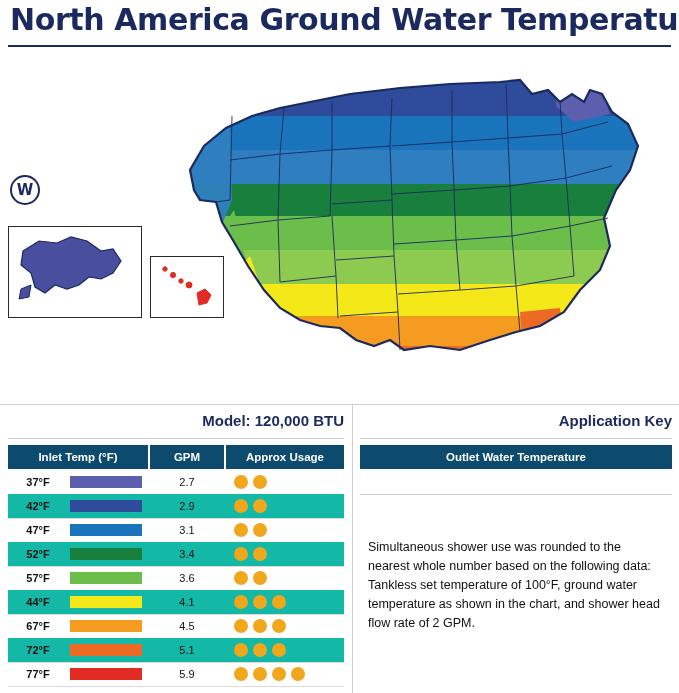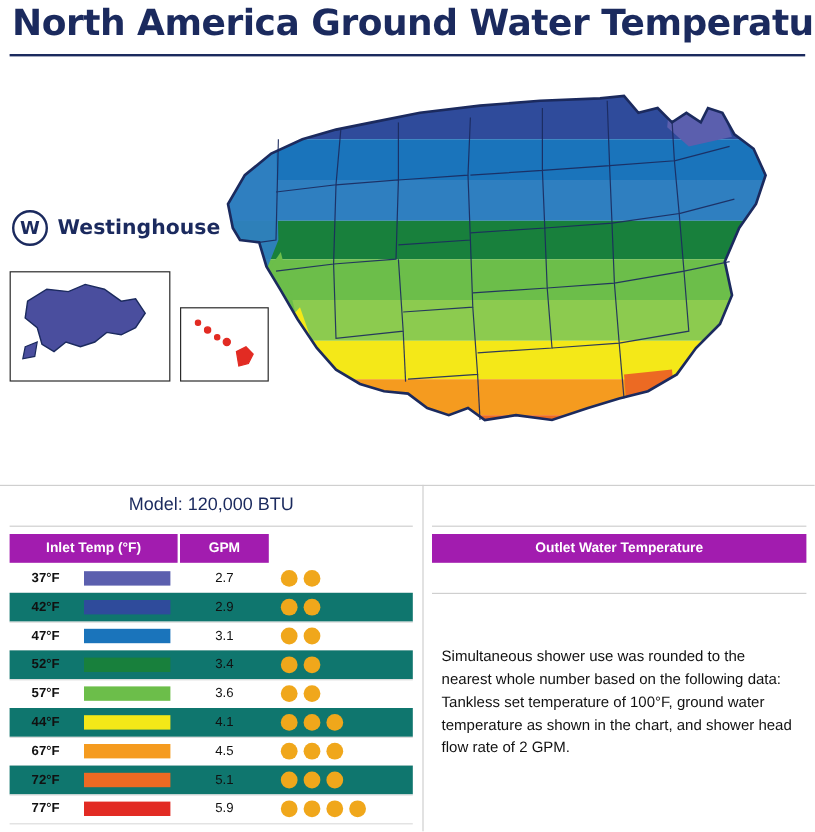--- a/index.html
+++ b/index.html
@@ -82,52 +82,52 @@
     position: absolute; left: 0; top: 404px;
     width: 679px; height: 1px; background: #cfcfcf;
   }
   .vdivider {
     position: absolute; left: 352px; top: 404px;
     width: 1px; height: 289px; background: #cfcfcf;
   }
 
   .panel-head {
     position: absolute;
-    font-size: 15px; font-weight: normal; color: #1b2a5e;
-    text-align: center;
+    font-size: 15px; font-weight: bold; color: #1b2a5e;
+    text-align: right;
   }
   #model-head { left: 8px; top: 412px; width: 336px; }
   #appkey-head { left: 360px; top: 412px; width: 312px; }
 
   .head-rule {
     position: absolute; height: 1px; background: #cfcfcf;
   }
   #model-head-rule { left: 8px; top: 438px; width: 336px; }
   #appkey-head-rule { left: 360px; top: 438px; width: 312px; }
 
   .colhead {
     position: absolute;
-    background: #a21caf;
+    background: #0c4a6e;
     color: #ffffff;
     font-size: 11.5px;
     font-weight: bold;
     height: 24px;
     line-height: 24px;
     text-align: center;
   }
   #ch-inlet { left: 8px; top: 445px; width: 140px; }
   #ch-gpm   { left: 150px; top: 445px; width: 74px; }
   #ch-usage { left: 226px; top: 445px; width: 118px; }
   #ch-outlet{ left: 360px; top: 445px; width: 312px; }
 
   .row {
     position: absolute;
     left: 8px; width: 336px; height: 24px;
   }
-  .row.alt { background: #0f766e; }
+  .row.alt { background: #14b8a6; }
   .row .cell-temp {
     position: absolute; left: 0; top: 0; width: 60px; height: 24px;
     line-height: 24px; text-align: center;
     font-size: 11px; font-weight: bold; color: #111;
   }
   .row .swatch {
     position: absolute; left: 62px; top: 6px;
     width: 72px; height: 12px;
   }
   .row .cell-gpm {
@@ -228,21 +228,20 @@
       <path d="M406,128 L410,176 L352,186"></path>
       <path d="M410,176 L414,226 L356,236"></path>
       <path d="M402,84 L448,72"></path>
       <path d="M406,128 L452,116"></path>
       <path d="M410,176 L448,168"></path>
     </g>
   </svg>
 
   <div class="brand">
     <div class="brand-mark">W</div>
-    <div class="brand-name">Westinghouse</div>
   </div>
 
   <div class="inset" id="alaska-inset">
     <svg width="132" height="90" viewBox="0 0 132 90">
       <path d="M14,24 L30,14 L48,16 L62,10 L78,14 L92,24 L104,22 L112,34 L104,46 L92,52 L80,50 L70,58 L58,62 L46,58 L36,66 L26,60 L22,46 L12,38 Z" fill="#4a4e9e" stroke="#1b2a5e" stroke-width="1.2"></path>
       <path d="M12,62 L22,58 L20,70 L10,72 Z" fill="#4a4e9e" stroke="#1b2a5e" stroke-width="1"></path>
     </svg>
   </div>
 
   <div class="inset" id="hawaii-inset">
@@ -259,20 +258,21 @@
 
 
   <div class="panel-rule-top"></div>
   <div class="vdivider"></div>
 
   <div class="panel-head" id="model-head">Model: 120,000 BTU</div>
   <div class="head-rule" id="model-head-rule"></div>
 
   <div class="colhead" id="ch-inlet">Inlet Temp (°F)</div>
   <div class="colhead" id="ch-gpm">GPM</div>
+  <div class="colhead" id="ch-usage">Approx Usage</div>
 
   <div id="rows-container">
       <div class="row" style="top: 470px;">
         <div class="cell-temp">37°F</div>
         <div class="swatch" style="background: rgb(91, 95, 174);"></div>
         <div class="cell-gpm">2.7</div>
         <div class="cell-usage">
           <span class="shower-icon"></span>
           <span class="shower-icon"></span>
         </div>
@@ -358,18 +358,19 @@
         <div class="cell-usage">
           <span class="shower-icon"></span>
           <span class="shower-icon"></span>
           <span class="shower-icon"></span>
           <span class="shower-icon"></span>
         </div>
       </div>
       <div class="row-sep" style="top: 686px;"></div>
     </div>
 
+  <div class="panel-head" id="appkey-head">Application Key</div>
   <div class="head-rule" id="appkey-head-rule"></div>
   <div class="colhead" id="ch-outlet">Outlet Water Temperature</div>
   <div id="outlet-rule"></div>
   <div id="appkey-note">Simultaneous shower use was rounded to the nearest whole  number based on the following data: Tankless set temperature of 100°F, ground water temperature as shown in the chart, and shower head flow rate of 2 GPM.</div>
 
 </div>
 
 </body></html>

